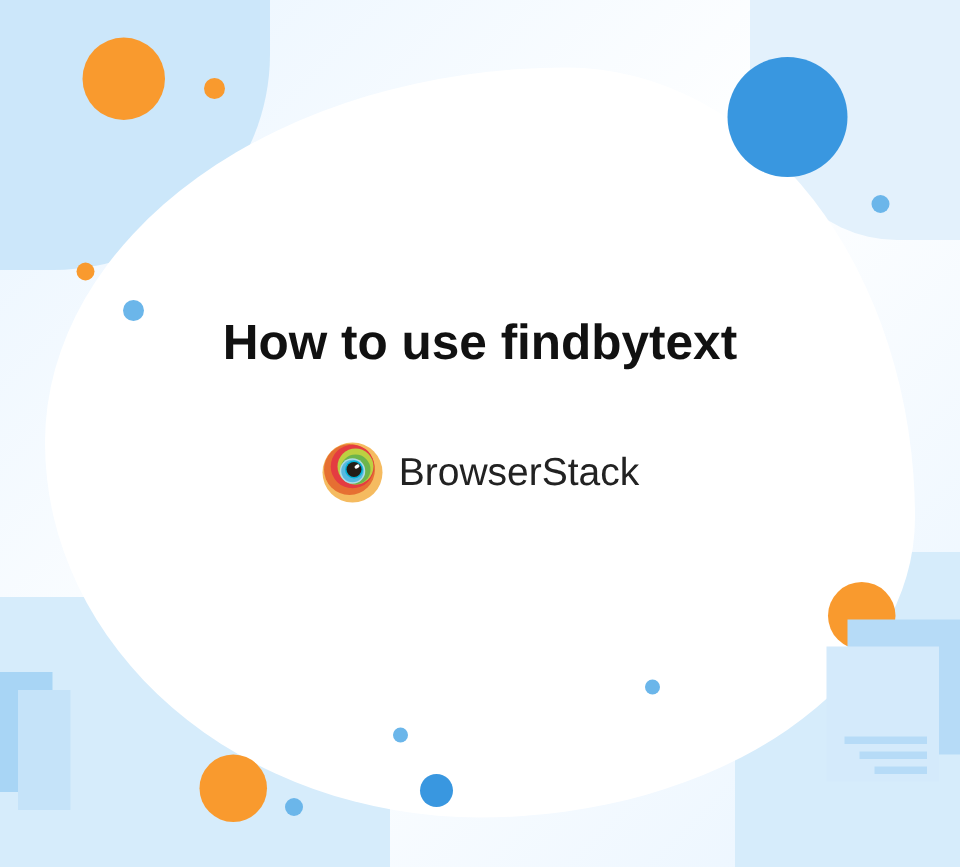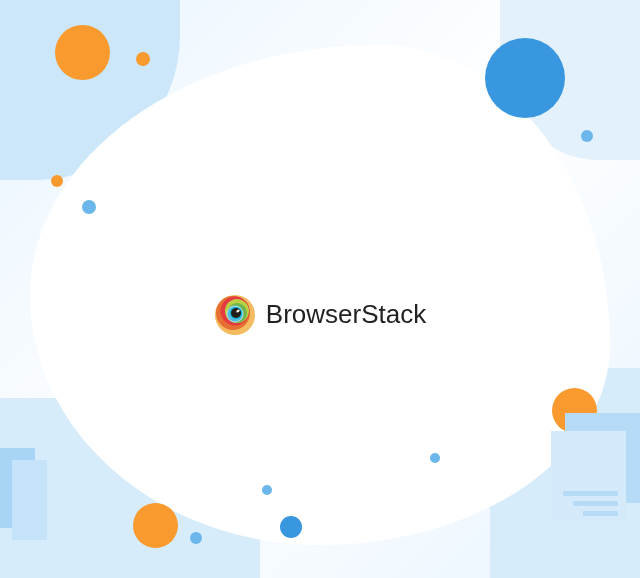--- a/index.html
+++ b/index.html
@@ -247,21 +247,21 @@
 <div class="doc-right">
   <div class="bg"></div>
   <div class="fg"></div>
   <div class="line l1"></div>
   <div class="line l2"></div>
   <div class="line l3"></div>
 </div>
 
 <div class="content">
   <div class="title">
-    <br>
+    <span>How to use findbytext</span><br>
   </div>
   <div class="logo-wrap">
     <span class="logo-icon">
       <svg viewBox="0 0 42 42" width="42" height="42">
         <circle cx="21" cy="21" r="20" fill="#f5bb60"></circle>
         <circle cx="19" cy="19" r="17" fill="#e66f32"></circle>
         <circle cx="21" cy="17" r="14.5" fill="#e43c41"></circle>
         <circle cx="23" cy="17" r="12" fill="#bdd041"></circle>
         <circle cx="23" cy="19" r="10" fill="#6db54c"></circle>
         <circle cx="21" cy="20" r="8.5" fill="#afdbe7"></circle>

